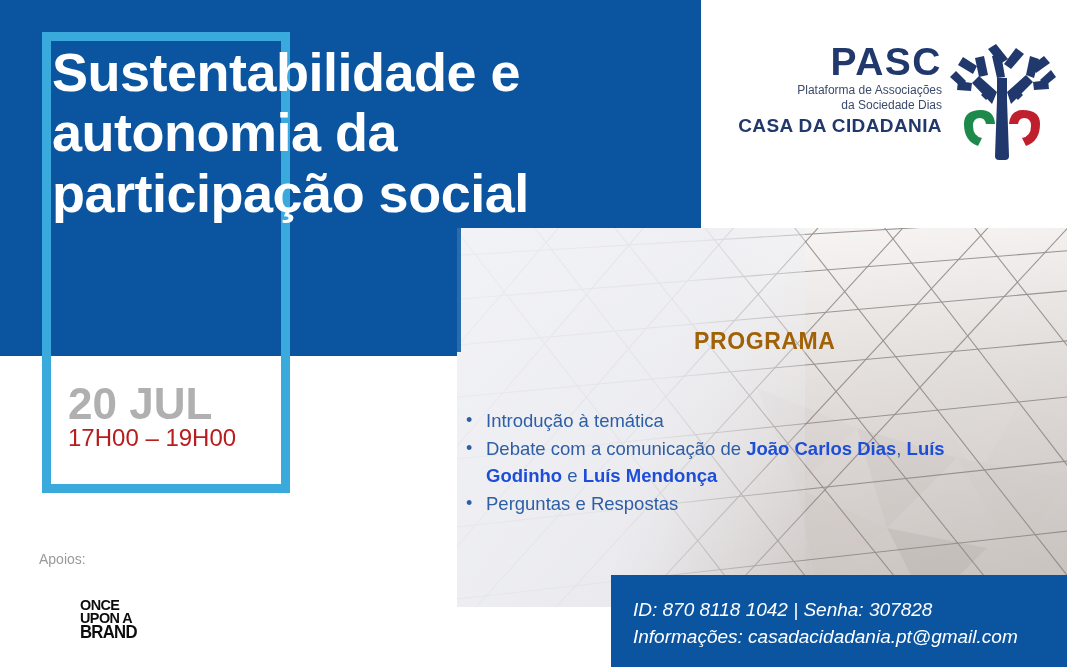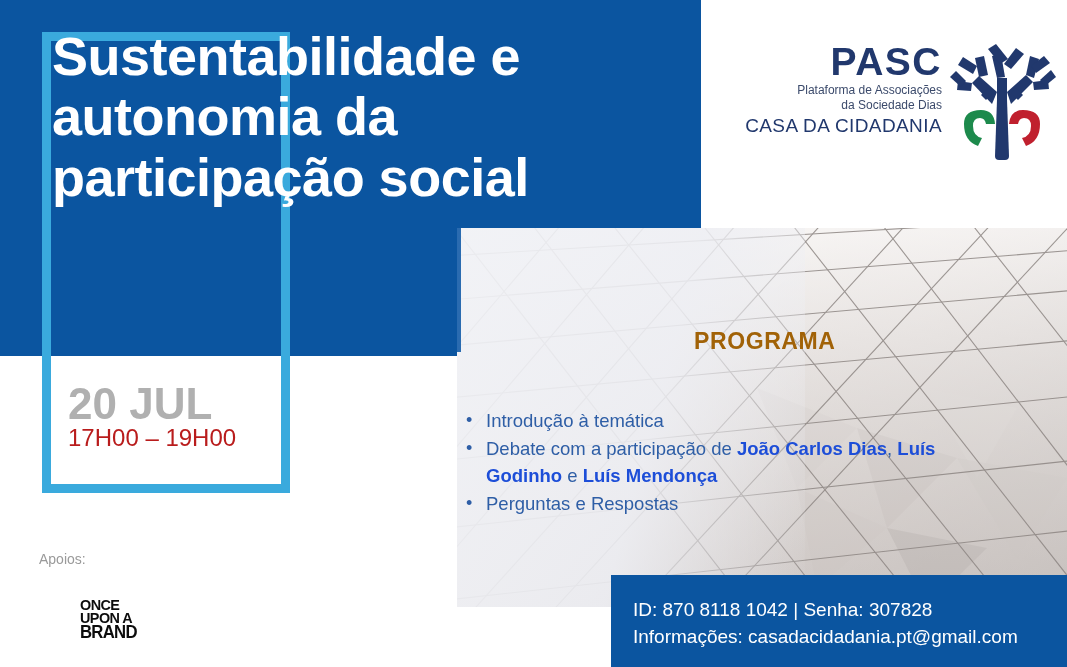--- a/index.html
+++ b/index.html
@@ -47,21 +47,21 @@
     top: 356px;
     width: 230px;
     height: 128px;
     background: #ffffff;
   }
 
   
   .title-block {
     position: absolute;
     left: 52px;
-    top: 26px;
+    top: 42px;
     width: 640px;
     color: #ffffff;
     font-size: 54px;
     font-weight: bold;
     line-height: 1.12;
     letter-spacing: -0.5px;
   }
   .title-block .tline { display: block; white-space: nowrap; }
 
   
@@ -113,21 +113,21 @@
   .pasc-sub1, .pasc-sub2 {
     display: block;
     font-size: 12px;
     color: #3b4a6b;
     margin-top: 3px;
     font-weight: normal;
   }
   .pasc-sub3 {
     display: block;
     font-size: 19px;
-    font-weight: normal;
+    font-weight: bold;
     color: #21386d;
     margin-top: 5px;
     letter-spacing: 0.4px;
   }
   .pasc-mark {
     position: absolute;
     right: 0;
     top: 2px;
     width: 108px;
     height: 118px;
@@ -210,20 +210,21 @@
 
   
   .info-box {
     position: absolute;
     left: 611px;
     top: 575px;
     width: 456px;
     height: 92px;
     background: #0b55a0;
     color: #ffffff;
+    font-style: italic;
   }
   .info-box .line {
     display: block;
     font-size: 19px;
     line-height: 1.42;
   }
   .info-inner {
     position: absolute;
     left: 22px;
     top: 22px;
@@ -385,21 +386,21 @@
   <div class="programa">PROGRAMA</div>
 
   <div class="program-list">
     <ul>
       <li>
         <span class="bullet">•</span>
         <span class="rich"><span>Introdução à temática</span></span>
       </li>
       <li>
         <span class="bullet">•</span>
-        <span class="rich"><span>Debate com a participação de </span><b>João Carlos Dias</b><span>, </span><b>Luís Godinho</b><span> e </span><b>Luís Mendonça</b></span>
+        <span class="rich"><span>Debate com a comunicação de </span><b>João Carlos Dias</b><span>, </span><b>Luís Godinho</b><span> e </span><b>Luís Mendonça</b></span>
       </li>
       <li>
         <span class="bullet">•</span>
         <span class="rich"><span>Perguntas e Respostas</span></span>
       </li>
     </ul>
   </div>
 
   <div class="info-box">
     <div class="info-inner">

